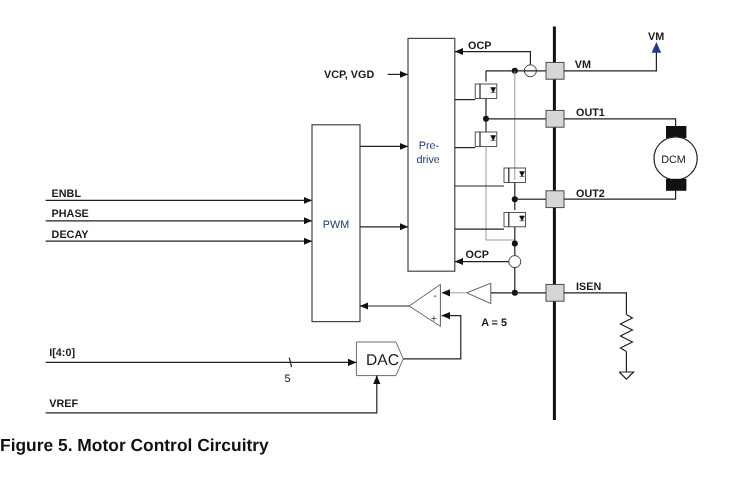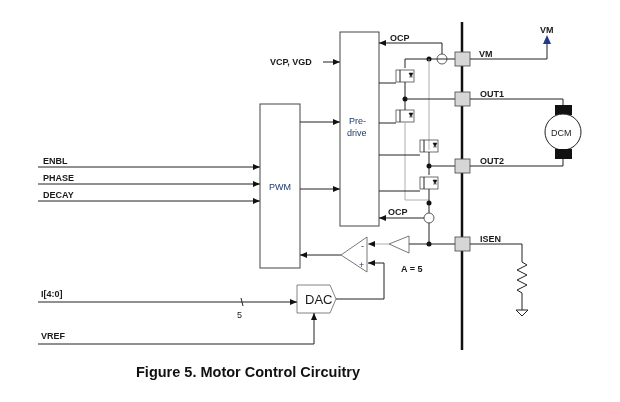--- a/index.html
+++ b/index.html
@@ -1,21 +1,21 @@
 <!DOCTYPE html>
 <html><head>
 <meta charset="utf-8">
 <style>
   html, body { margin: 0; padding: 0; background: #ffffff; }
   body { width: 620px; height: 402px; position: relative; overflow: hidden; font-family: "Liberation Sans", sans-serif; }
   svg { position: absolute; left: 0; top: 0; }
   .sig { font-family: "Liberation Sans", sans-serif; font-weight: bold; font-size: 9px; fill: #1a1a1a; }
   .blk { font-family: "Liberation Sans", sans-serif; font-size: 9px; fill: #1f3a6e; }
   .dac { font-family: "Liberation Sans", sans-serif; font-size: 13px; fill: #1a1a1a; }
-  .caption { position: absolute; left: 0; width: 496px; top: 364px; text-align: center; font-family: "Liberation Sans", sans-serif; font-weight: bold; font-size: 14.5px; color: #111; }
+  .caption { position: absolute; left: 0; width: 496px; top: 364px; font-family: "Liberation Sans", sans-serif; font-weight: bold; font-size: 14.5px; color: #111; }
   .w { stroke: #222; stroke-width: 1; fill: none; }
   .wl { stroke: #999; stroke-width: 0.8; fill: none; }
   .box { stroke: #444; stroke-width: 1; fill: #fff; }
   .pad { fill: #d6d6d6; stroke: #444; stroke-width: 0.8; }
   .dot { fill: #111; }
 </style>
 </head>
 <body>
 
 <svg width="620" height="402" viewBox="0 0 620 402">

